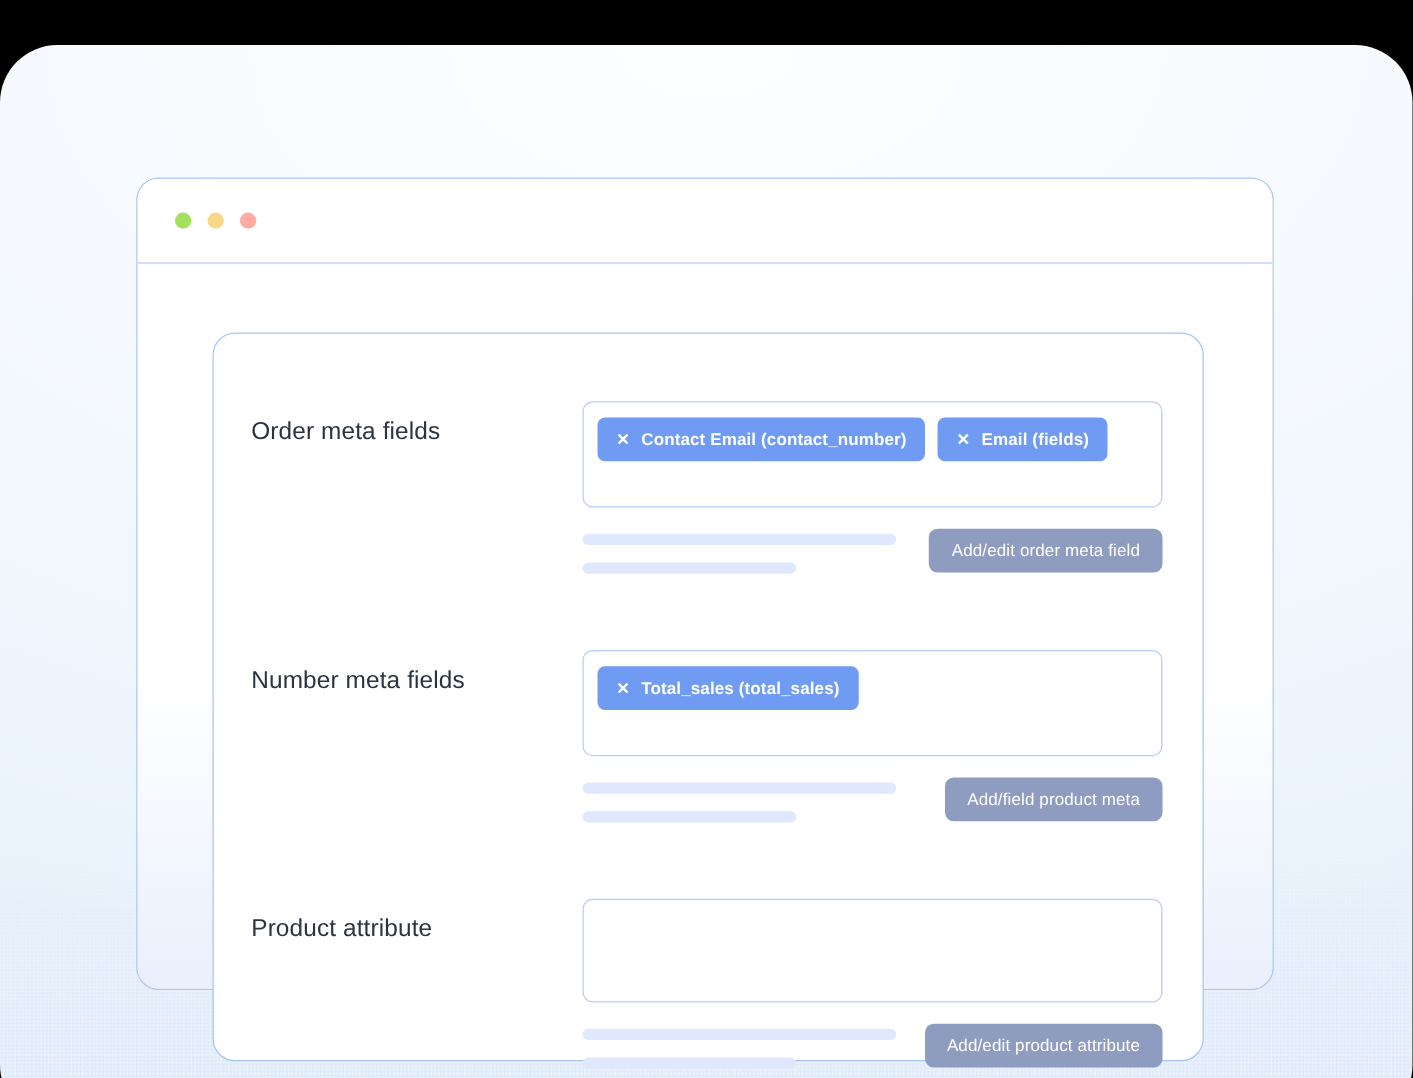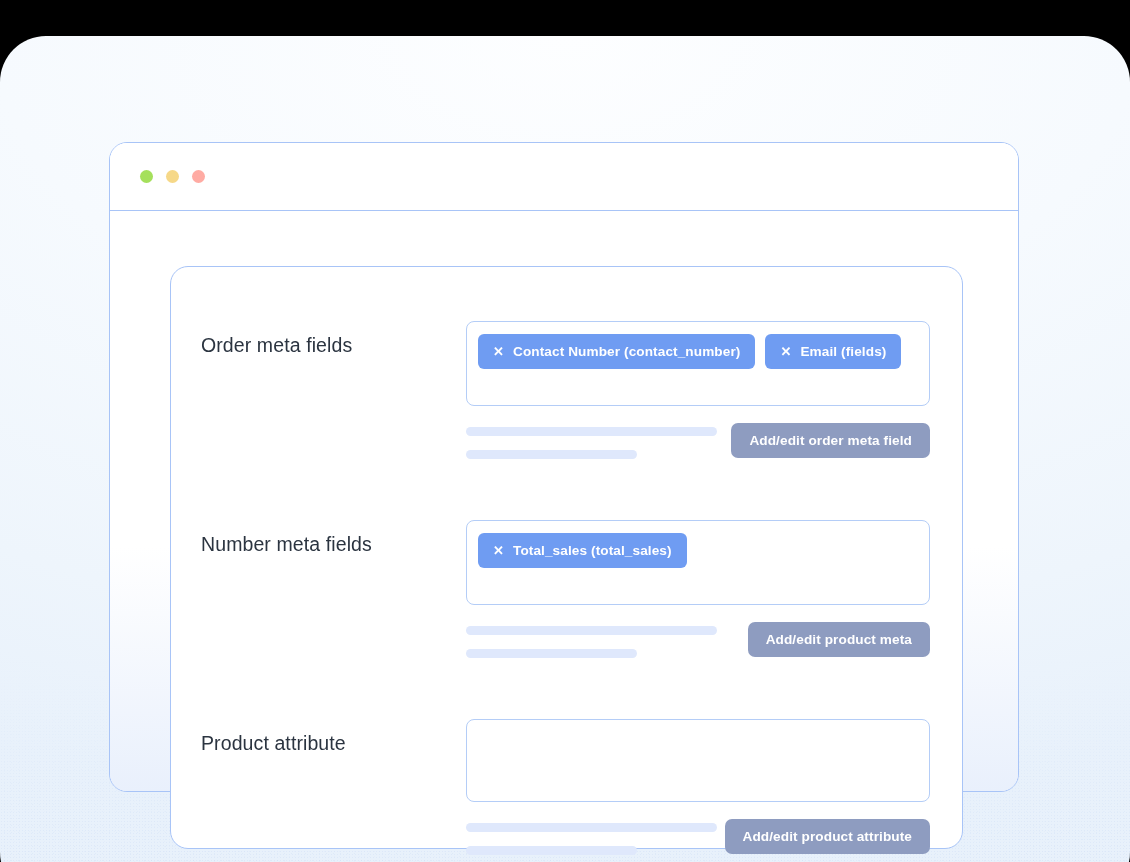--- a/index.html
+++ b/index.html
@@ -188,21 +188,21 @@
   .action-button {
     flex: none;
     background: #8e9cc0;
     color: #ffffff;
     border: none;
     border-radius: 7px;
     height: 35px;
     padding: 0 18px;
     font-family: "Liberation Sans", sans-serif;
     font-size: 13.6px;
-    font-weight: bold;
+    font-weight: normal;
     letter-spacing: .1px;
     cursor: pointer;
     white-space: nowrap;
   }
 </style>
 </head>
 <body>
 
 <div id="page-root">
 
@@ -221,21 +221,21 @@
 
   <div id="settings-card">
 
     <div class="field-row row-order">
       <div class="field-label">Order meta fields</div>
 
       <div class="field-controls">
         <div class="token-box">
           <span class="token">
             <span class="token-remove">✕</span>
-            <span>Contact Number (contact_number)</span>
+            <span>Contact Email (contact_number)</span>
           </span>
           <span class="token">
             <span class="token-remove">✕</span>
             <span>Email (fields)</span>
           </span>
         </div>
 
         <div class="meta-line">
           <div class="skeletons">
             <div class="skeleton-bar long"></div>
@@ -255,21 +255,21 @@
             <span class="token-remove">✕</span>
             <span>Total_sales (total_sales)</span>
           </span>
         </div>
 
         <div class="meta-line">
           <div class="skeletons">
             <div class="skeleton-bar long"></div>
             <div class="skeleton-bar short"></div>
           </div>
-          <button class="action-button">Add/edit product meta</button>
+          <button class="action-button">Add/field product meta</button>
         </div>
       </div>
     </div>
 
     <div class="field-row row-attr">
       <div class="field-label">Product attribute</div>
 
       <div class="field-controls">
         <div class="token-box empty"></div>
 

